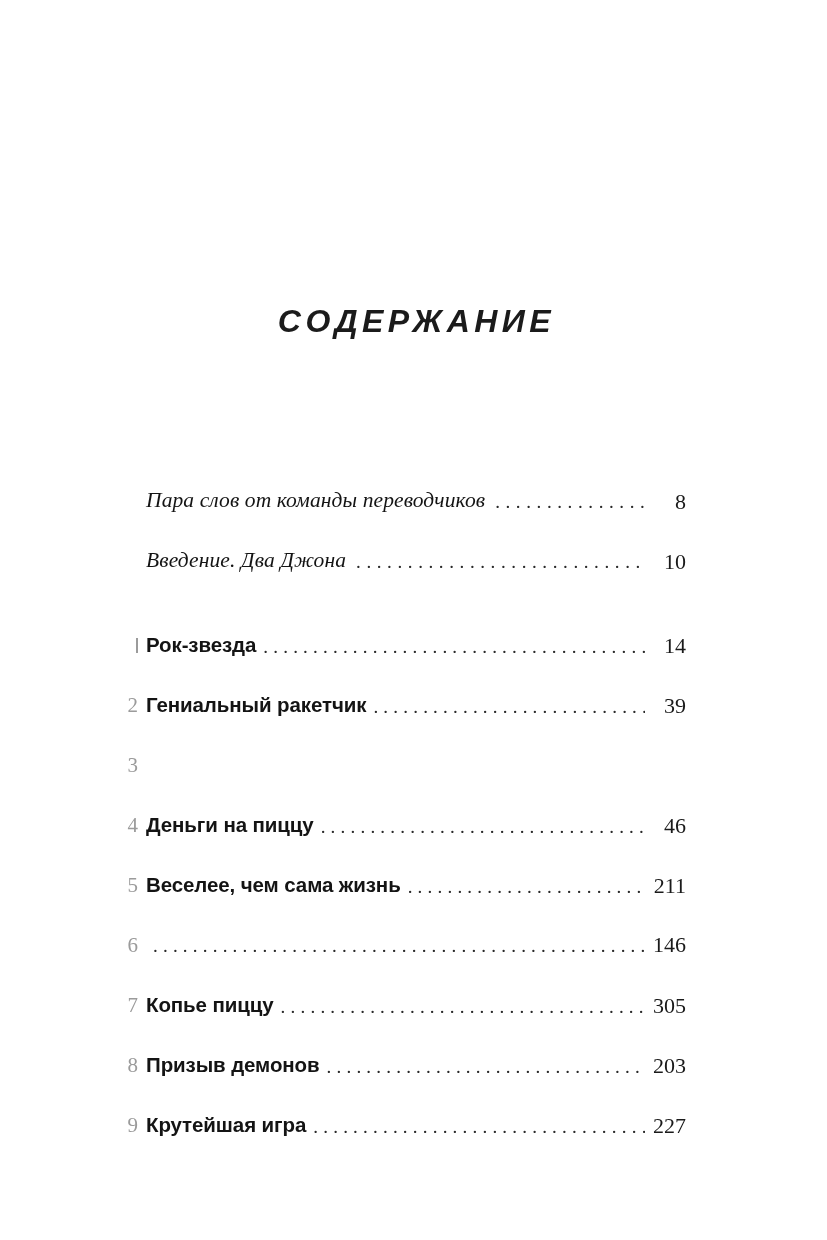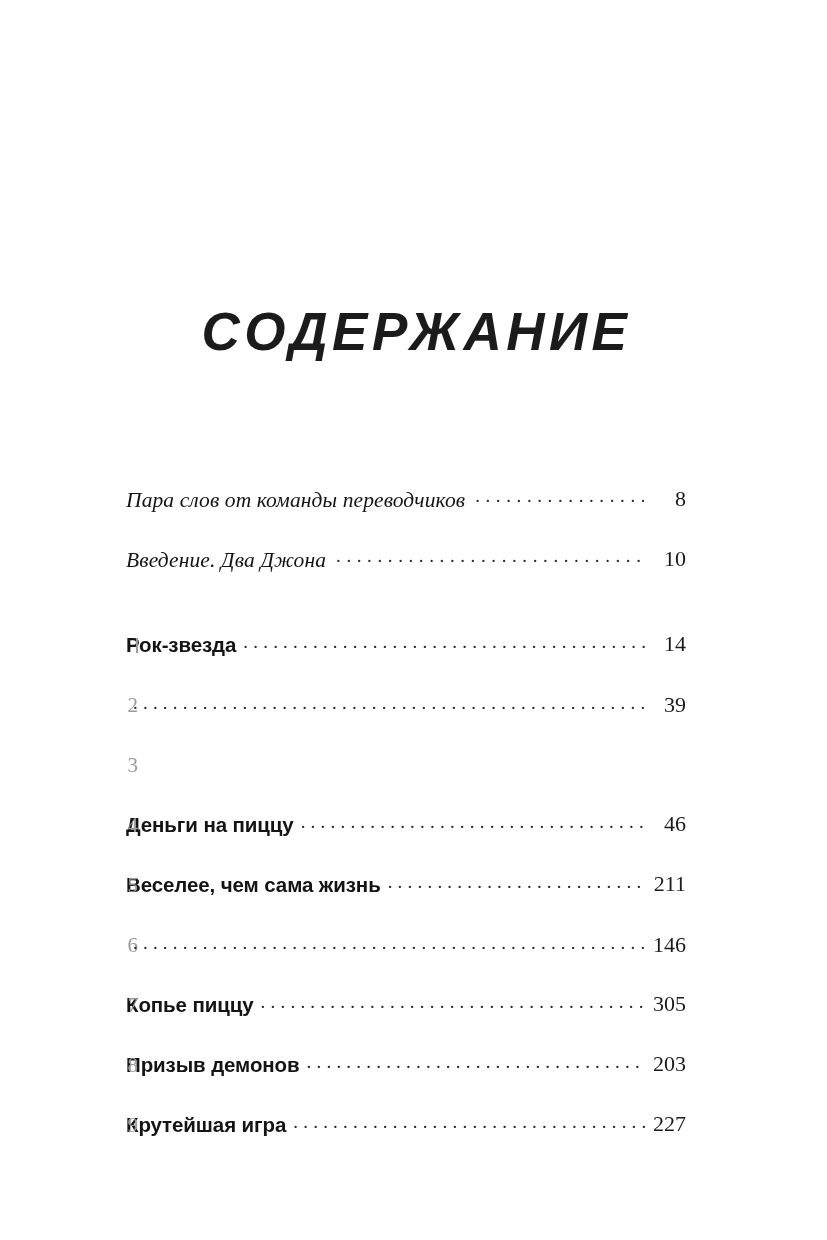--- a/index.html
+++ b/index.html
@@ -26,21 +26,21 @@
   
   .toc-title {
     position: absolute;
     left: 0;
     right: 0;
     top: 305px;
     text-align: center;
     font-family: "Liberation Sans", sans-serif;
     font-weight: bold;
     font-style: italic;
-    font-size: 53px;
+    font-size: 32px;
     letter-spacing: 4.5px;
     color: #1b1b1b;
     line-height: 1;
     white-space: nowrap;
     padding-left: 6px;
   }
 
   
   .toc-list {
     position: absolute;
@@ -82,22 +82,23 @@
   .entry-num.num-one::after {
     content: "";
     display: block;
     width: 2px;
     height: 15px;
     background: #9b9b9b;
   }
 
   .entry-row {
     display: flex;
-    align-items: flex-start;
+    align-items: flex-end;
     width: 100%;
+    margin-left: 20px;
   }
 
   .entry-label {
     flex: 0 1 auto;
     white-space: nowrap;
     color: #141414;
   }
 
   .entry-leader {
     flex: 1 1 auto;
@@ -193,20 +194,21 @@
       <div class="entry-row">
         <span class="entry-label">Рок-звезда</span>
         <span class="entry-leader"></span>
         <span class="entry-page">14</span>
       </div>
     </div>
 
     <div class="toc-entry chapter">
       <span class="entry-num">2</span>
       <div class="entry-row">
+        <span class="entry-label">Гениальный ракетчик</span>
         <span class="entry-leader"></span>
         <span class="entry-page">39</span>
       </div>
     </div>
 
     <div class="toc-entry chapter">
       <span class="entry-num">3</span>
     </div>
 
     <div class="toc-entry chapter">

